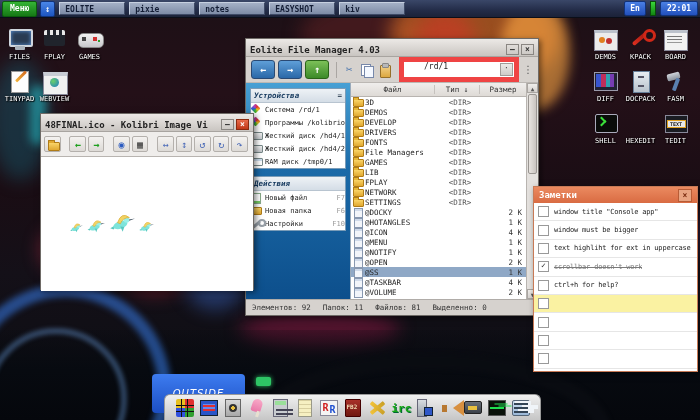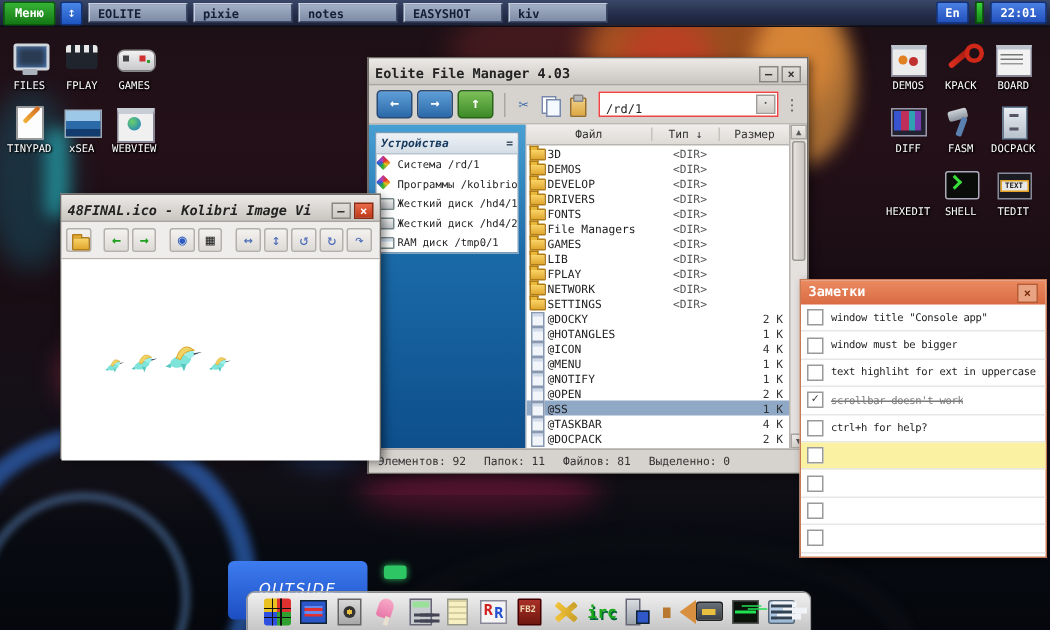--- a/index.html
+++ b/index.html
@@ -105,21 +105,21 @@
     content:"TEXT";font-size:5px;line-height:6px;text-align:center;color:#222;font-weight:bold;}
   
   .win{position:absolute;background:#d6d2ce;border:1px solid #6e6a66;box-shadow:2px 2px 6px rgba(0,0,0,.5);}
   .wtitle{height:15px;background:linear-gradient(180deg,#ece9e6,#c9c5c1);border-bottom:1px solid #a8a4a0;
     display:flex;align-items:flex-end;padding:1px 4px;font-size:9px;color:#222;font-weight:bold;}
   .wtitle .ttext{flex:1;white-space:nowrap;overflow:hidden;}
   .wbtn{width:13px;height:11px;margin-left:2px;display:flex;align-items:center;justify-content:center;
     font-size:8px;border:1px solid #8a8682;background:linear-gradient(180deg,#e2dedา,#c2beba);color:#333;box-sizing:border-box;}
   .wbtn.close-red{background:linear-gradient(180deg,#e86a4a,#c03818);color:#fff;border-color:#8a2a10;}
   
-  #viewer{left:40px;top:129px;width:212px;height:175px;z-index:20;font-style:italic;}
+  #viewer{left:40px;top:113px;width:212px;height:175px;z-index:20;}
   .vtoolbar{height:24px;background:#efedeb;border-bottom:1px solid #b8b4b0;display:flex;align-items:center;padding:0 3px;}
   .vtb-btn{width:17px;height:16px;margin-right:2px;border:1px solid #b4b0ac;background:linear-gradient(180deg,#f4f2f0,#dddad6);
     display:flex;align-items:center;justify-content:center;font-size:10px;color:#4a6ab8;box-sizing:border-box;border-radius:2px;}
   .vtb-sep{width:7px;height:1px;}
   .vg-green{color:#1fa01f;font-weight:bold;}
   .vg-dark{color:#333;}
   .vg-blue{color:#2a5ac0;}
   .vopen{position:relative;}
   .vopen::before{content:"";position:absolute;left:3px;top:5px;width:10px;height:7px;background:linear-gradient(180deg,#fad468,#e0a830);
     border:1px solid #b07c18;border-radius:1px;}
@@ -133,22 +133,22 @@
     color:#fff;font-weight:bold;font-size:10px;border:1px solid #2a4a74;
     background:linear-gradient(180deg,#5f9fd8,#2a68a8);}
   .enav.up{background:linear-gradient(180deg,#7cc058,#3c8a28);border-color:#2a6418;}
   .esep{width:1px;height:16px;background:#aaa6a2;margin:0 4px;}
   .eclip{width:16px;height:16px;margin-right:2px;display:flex;align-items:center;justify-content:center;
     font-size:11px;color:#3a6aa8;position:relative;}
   .ecopy::before{content:"";position:absolute;left:2px;top:2px;width:8px;height:10px;background:#fff;border:1px solid #78a;}
   .ecopy::after{content:"";position:absolute;left:5px;top:4px;width:8px;height:10px;background:#f4f8ff;border:1px solid #78a;}
   .epaste::before{content:"";position:absolute;left:3px;top:3px;width:9px;height:11px;background:linear-gradient(180deg,#f2d088,#dca840);border:1px solid #96702a;border-radius:1px;}
   .epaste::after{content:"";position:absolute;left:5px;top:1px;width:5px;height:3px;background:#b8b8b8;border:1px solid #888;border-radius:1px;}
-  .epath{flex:1;height:15px;background:#fff;border:1px solid #ef4444;margin:0 4px;display:flex;align-items:flex-end;
-    font-size:8px;color:#222;padding-left:4px;position:relative;}
+  .epath{flex:1;height:15px;background:#fff;border:5px solid #ef4444;margin:0 4px;display:flex;align-items:flex-start;
+    font-size:8px;color:#222;padding-left:20px;position:relative;}
   .epath-btn{position:absolute;right:1px;top:1px;width:11px;height:11px;background:linear-gradient(180deg,#eceae8,#cfccc8);
     border:1px solid #a09c98;font-size:8px;line-height:9px;text-align:center;color:#444;}
   .eburger{width:10px;text-align:center;font-size:10px;color:#555;}
   .emain{flex:1;display:flex;overflow:hidden;}
   .esidebar{width:104px;background:linear-gradient(180deg,#47a0d4,#1b6aa8 40%,#0d4f8c);padding:5px 4px;box-sizing:border-box;}
   .sbox{background:#fff;border:1px solid #7a9cb8;margin-bottom:7px;font-size:7px;}
   .sbox-h{background:linear-gradient(180deg,#eef2f6,#d4dde6);border-bottom:1px solid #b8c4d0;color:#15395e;
     font-weight:bold;font-size:7.5px;padding:2px 3px;display:flex;align-items:center;font-style:italic;}
   .sbox-h .hbtn{margin-left:auto;color:#456;font-weight:bold;}
   .dev-row,.act-row{display:flex;align-items:center;height:13px;padding:0 0;color:#222;white-space:nowrap;overflow:hidden;}
@@ -292,24 +292,20 @@
       </div>
       <div class="dicon">
         <div class="di di-gamepad"></div>
         <div class="dlabel">GAMES</div>
       </div>
       <div class="dicon">
         <div class="di di-notepad-pencil"></div>
         <div class="dlabel">TINYPAD</div>
       </div>
       <div class="dicon">
-        <div class="di di-sea-photo"></div>
-        <div class="dlabel">xSEA</div>
-      </div>
-      <div class="dicon">
         <div class="di di-globe-browser"></div>
         <div class="dlabel">WEBVIEW</div>
       </div>
     </div>
   <div class="icon-grid" id="dright">
       <div class="dicon">
         <div class="di di-debug-window"></div>
         <div class="dlabel">DEMOS</div>
       </div>
       <div class="dicon">
@@ -318,34 +314,34 @@
       </div>
       <div class="dicon">
         <div class="di di-board-window"></div>
         <div class="dlabel">BOARD</div>
       </div>
       <div class="dicon">
         <div class="di di-diff-table"></div>
         <div class="dlabel">DIFF</div>
       </div>
       <div class="dicon">
+        <div class="di di-cabinet"></div>
+        <div class="dlabel">DOCPACK</div>
+      </div>
+      <div class="dicon">
         <div class="di di-hammer"></div>
         <div class="dlabel">FASM</div>
       </div>
       <div class="dicon">
-        <div class="di di-cabinet"></div>
-        <div class="dlabel">DOCPACK</div>
+        <div class="di di-terminal"></div>
+        <div class="dlabel">SHELL</div>
       </div>
       <div class="dicon">
         <div class="di di-hex-8f"></div>
         <div class="dlabel">HEXEDIT</div>
-      </div>
-      <div class="dicon">
-        <div class="di di-terminal"></div>
-        <div class="dlabel">SHELL</div>
       </div>
       <div class="dicon">
         <div class="di di-text-editor"></div>
         <div class="dlabel">TEDIT</div>
       </div>
     </div>
 
   <div class="win" id="viewer">
     <div class="wtitle">
       <span class="ttext">48FINAL.ico - Kolibri Image Vi</span>
@@ -440,20 +436,42 @@
               <div class="dev-row">
                 <div class="dev-ic ic-drive"></div>
                 <div>Жесткий диск /hd4/2</div>
               </div>
               <div class="dev-row">
                 <div class="dev-ic ic-ram"></div>
                 <div>RAM диск /tmp0/1</div>
               </div>
             </div>
         </div>
+        <div class="sbox">
+          <div class="sbox-h">
+            <span>Действия</span>
+          </div>
+          <div id="actlist">
+              <div class="act-row">
+                <div class="dev-ic ic-newfile"></div>
+                <div>Новый файл</div>
+                <div class="act-key">F7</div>
+              </div>
+              <div class="act-row">
+                <div class="dev-ic ic-newfolder"></div>
+                <div>Новая папка</div>
+                <div class="act-key">F6</div>
+              </div>
+              <div class="act-row">
+                <div class="dev-ic ic-wrench2"></div>
+                <div>Настройки</div>
+                <div class="act-key">F10</div>
+              </div>
+            </div>
+        </div>
       </div>
       <div class="elist">
         <div class="lhead">
           <span class="hc-name">Файл</span>
           <span class="hc-type">Тип ↓</span>
           <span class="hc-size">Размер</span>
         </div>
         <div class="rows" id="flist">
             <div class="frow">
               <div class="fic fic-folder"></div>
@@ -564,21 +582,21 @@
               <div class="fsize">1 K</div>
             </div>
             <div class="frow">
               <div class="fic fic-file"></div>
               <div class="fname">@TASKBAR</div>
               <div class="ftype"></div>
               <div class="fsize">4 K</div>
             </div>
             <div class="frow">
               <div class="fic fic-file"></div>
-              <div class="fname">@DOCPACK</div>
+              <div class="fname">@VOLUME</div>
               <div class="ftype"></div>
               <div class="fsize">2 K</div>
             </div>
           </div>
       </div>
       <div class="escroll">
         <div class="sarr">▲</div>
         <div class="sthumb"></div>
         <div class="strack"></div>
         <div class="sarr">▼</div>

